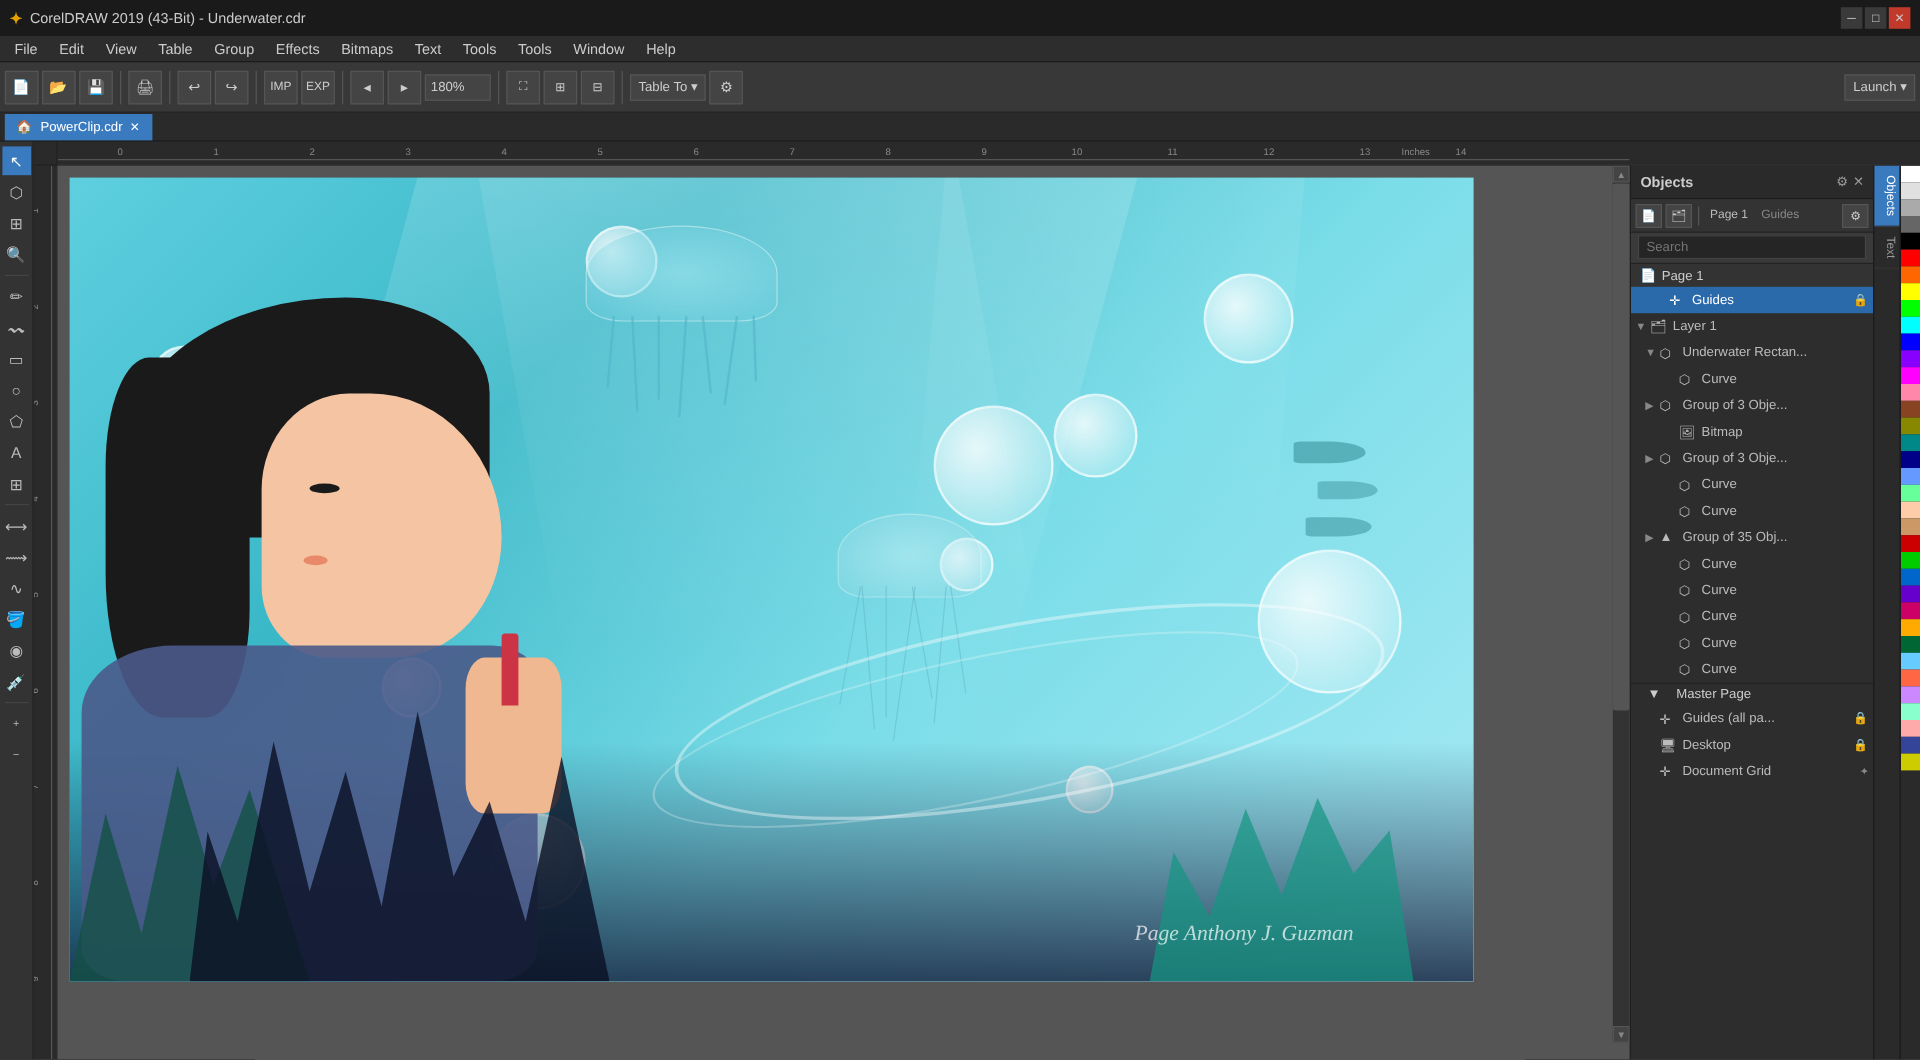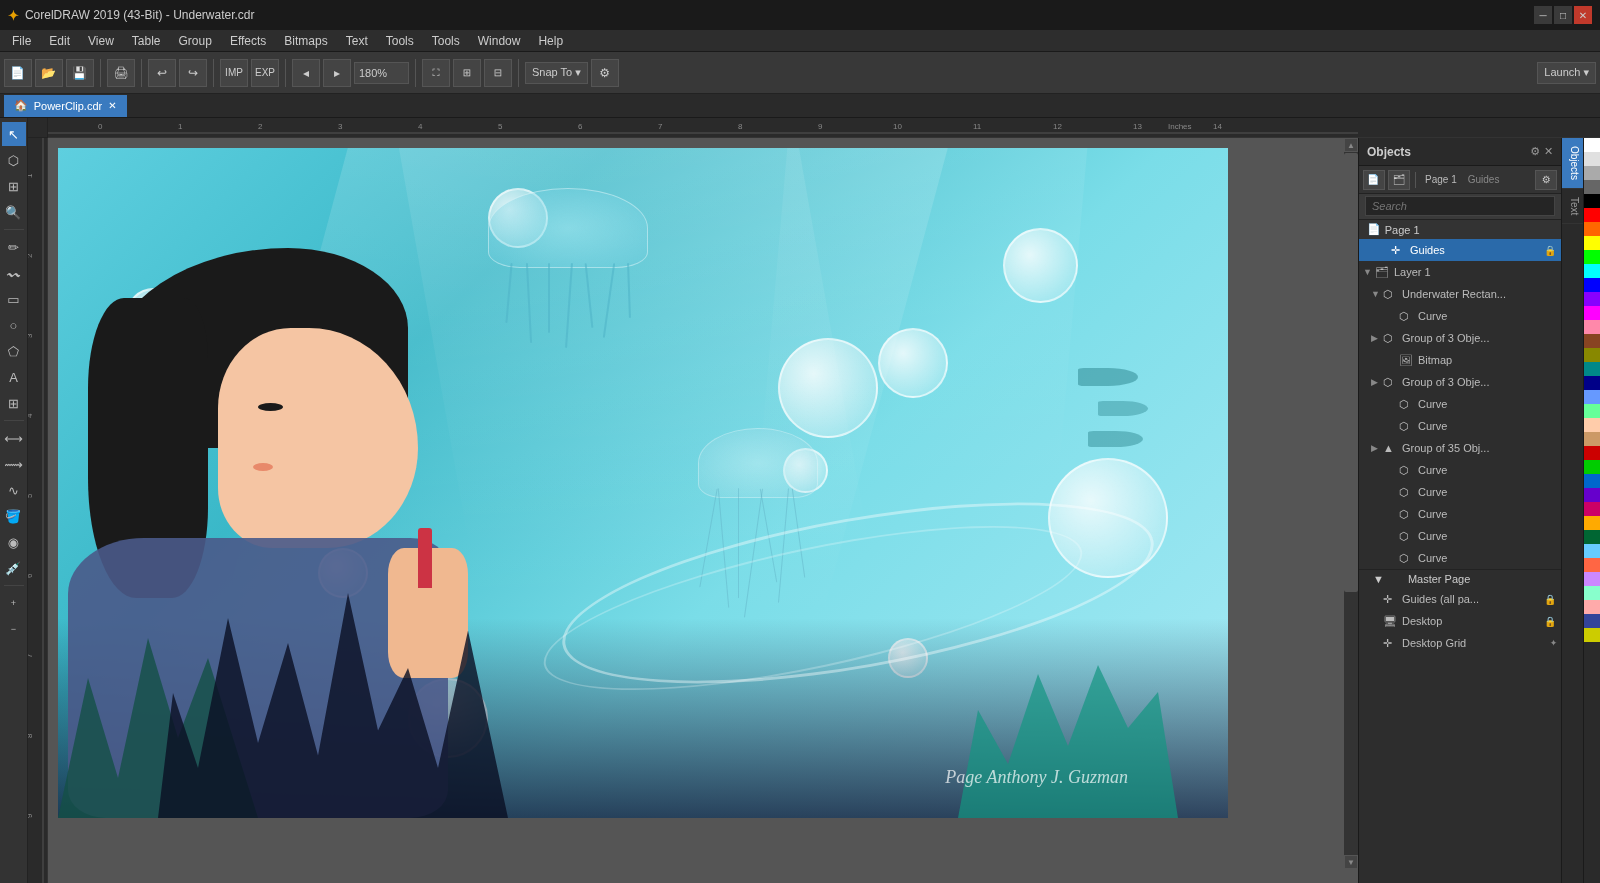--- a/index.html
+++ b/index.html
@@ -309,21 +309,21 @@
   <div class="toolbar-separator"></div>
   <button class="toolbar-btn">◂</button>
   <button class="toolbar-btn">▸</button>
   <input class="toolbar-input" value="180%" style="width: 55px;">
   <div class="toolbar-separator"></div>
   <button class="toolbar-btn" style="font-size:10px;">⛶</button>
   <button class="toolbar-btn" style="font-size:10px;">⊞</button>
   <button class="toolbar-btn" style="font-size:10px;">⊟</button>
   <div class="toolbar-separator"></div>
   <button class="snap-btn">
-    <span>Snap To</span> ▾
+    <span>Table To</span> ▾
   </button>
   <button class="toolbar-btn">⚙</button>
   <div style="flex:1;"></div>
   <button class="snap-btn">
     <span>Launch</span> ▾
   </button>
 </div>
 
 <div id="tab-bar">
   <div class="tab">
@@ -514,21 +514,21 @@
             <button class="panel-tool-btn">📄</button>
             <button class="panel-tool-btn">🗂</button>
             <span style="width:1px;height:16px;background:#555;margin:0 2px;"></span>
             <span style="font-size:10px;color:#bbb;padding:0 4px;">Page 1</span>
             <span style="font-size:10px;color:#888;padding:0 4px;">Guides</span>
             <div style="flex:1;"></div>
             <button class="panel-tool-btn">⚙</button>
           </div>
 
           <div id="search-box">
-            <input id="search-input" placeholder="Search" style="width: 100%; height: 20px; background: rgb(37, 37, 37); border: 1px solid rgb(68, 68, 68); color: rgb(204, 204, 204); padding: 0px 6px; font-size: 11px; font-style: italic;">
+            <input id="search-input" placeholder="Search" style="width: 100%; height: 20px; background: rgb(37, 37, 37); border: 1px solid rgb(68, 68, 68); color: rgb(204, 204, 204); padding: 0px 6px; font-size: 11px;">
           </div>
 
           <div id="objects-tree">
 
             <div class="page-header">
               <span>📄</span>
               <span>Page 1</span>
             </div>
 
             <div class="tree-item highlighted">
@@ -627,21 +627,21 @@
             </div>
             <div class="tree-item">
               <span class="tree-indent" style="width:24px;"></span>
               <span class="tree-arrow"></span>
               <span class="tree-icon">⬡</span>
               <span class="tree-label">Curve</span>
             </div>
 
             <div class="master-page-header">
               <span>▼</span>
-              <span style="margin-left:20px;">Master Page</span>
+              <span style="margin-left:9px;">Master Page</span>
             </div>
 
             <div class="tree-item">
               <span class="tree-indent" style="width:8px;"></span>
               <span class="tree-arrow"></span>
               <span class="tree-icon">✛</span>
               <span class="tree-label">Guides (all pa...</span>
               <span class="tree-lock">🔒</span>
             </div>
 
@@ -650,21 +650,21 @@
               <span class="tree-arrow"></span>
               <span class="tree-icon">🖥</span>
               <span class="tree-label">Desktop</span>
               <span class="tree-lock">🔒</span>
             </div>
 
             <div class="tree-item">
               <span class="tree-indent" style="width:8px;"></span>
               <span class="tree-arrow"></span>
               <span class="tree-icon">✛</span>
-              <span class="tree-label">Desktop Grid</span>
+              <span class="tree-label">Document Grid</span>
               <span style="font-size:9px;color:#888;margin-left:4px;">✦</span>
             </div>
           </div>
         </div>
 
         <div id="right-side-tabs">
           <div class="side-tab active">Objects</div>
           <div class="side-tab">Text</div>
         </div>
 

